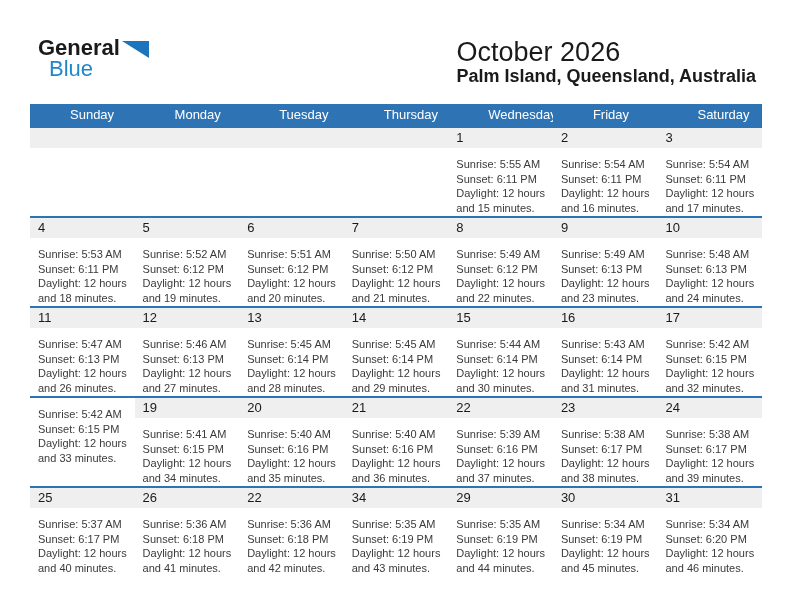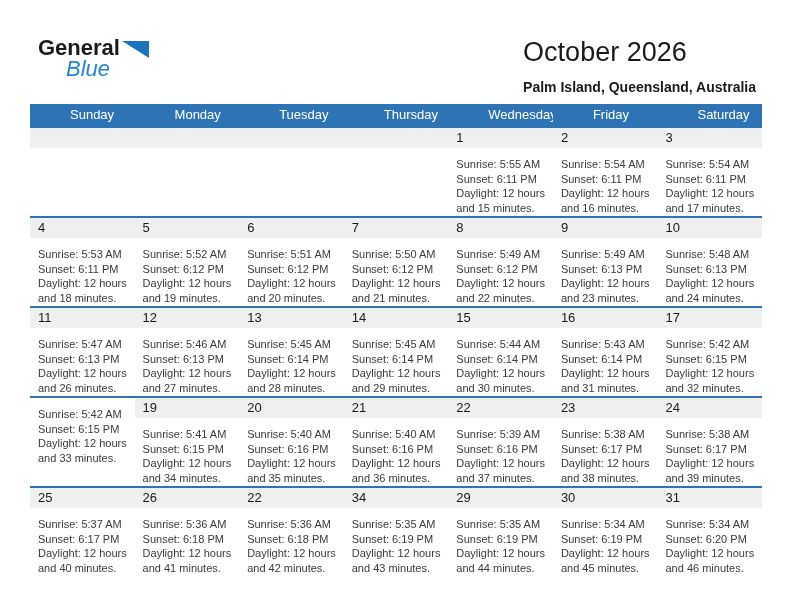--- a/index.html
+++ b/index.html
@@ -14,24 +14,24 @@
   html,body{margin:0;padding:0;}
   body{
     width:792px;height:612px;position:relative;overflow:hidden;
     background:#ffffff;
     font-family:"Liberation Sans", sans-serif;
   }
   .logo{position:absolute;left:38px;top:37px;}
   .logo-line1{display:flex;align-items:flex-end;font-weight:bold;}
   .logo-general{font-size:22px;color:#1a1a1a;line-height:22px;}
   .logo-tri{margin-left:2px;margin-bottom:1px;display:block;}
-  .logo-blue{font-size:22px;color:var(--logo_blue);line-height:20px;margin-left:28px;display:block;font-style:italic;}
+  .logo-blue{font-size:22px;color:var(--logo_blue);line-height:20px;margin-left:11px;display:block;}
   .header-title{position:absolute;top:38px;right:36px;text-align:left;}
   .title{font-size:27px;color:var(--title_text);line-height:28px;}
-  .subtitle{font-size:14px;font-weight:700;color:var(--title_text);margin-top:13px;}
+  .subtitle{font-size:18px;font-weight:700;color:var(--title_text);}
   .calendar{position:absolute;left:30px;top:104px;width:732px;}
   .weekday-row{display:flex;background:var(--header_blue);height:22px;}
   .wd{flex:1;color:#ffffff;font-size:13px;line-height:22px;padding-left:8px;box-sizing:border-box;overflow:hidden;margin-left:32px;}
   .week-row{display:flex;border-top:2px solid var(--header_blue);height:90px;box-sizing:border-box;}
   .day-cell{flex:1;overflow:hidden;}
   .num-band{height:20px;background:var(--band_gray);font-size:13px;line-height:20px;padding-left:8px;color:var(--number_text);}
   .day-info{padding:9px 2px 0 8px;font-size:11px;line-height:14.6px;color:var(--body_text);}
 </style>
 </head>
 <body>

